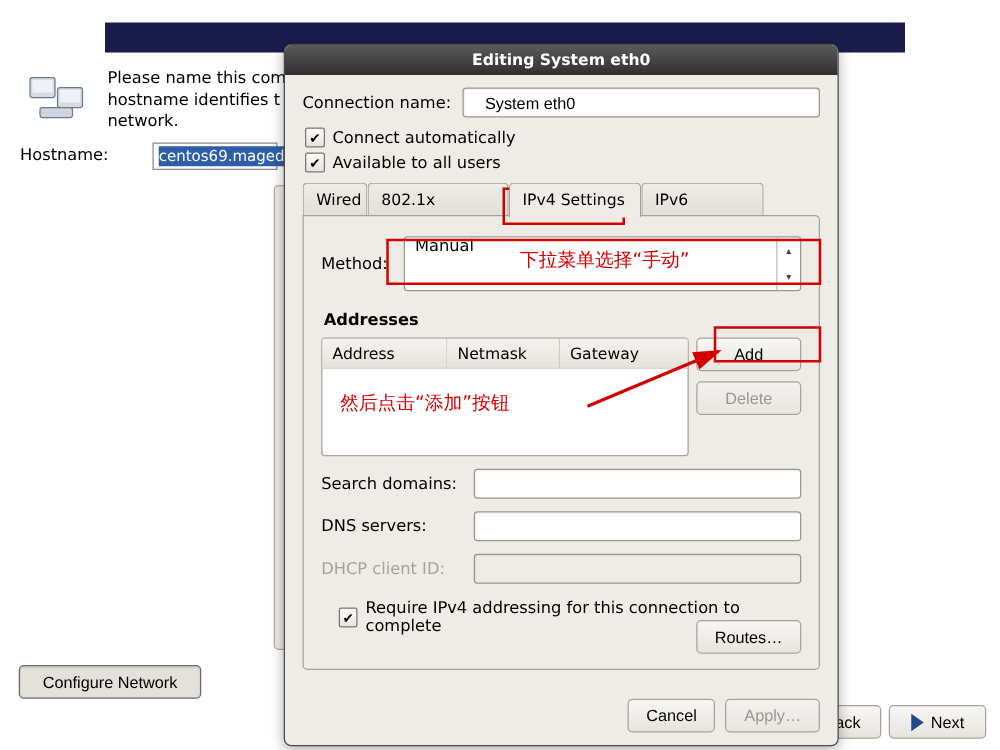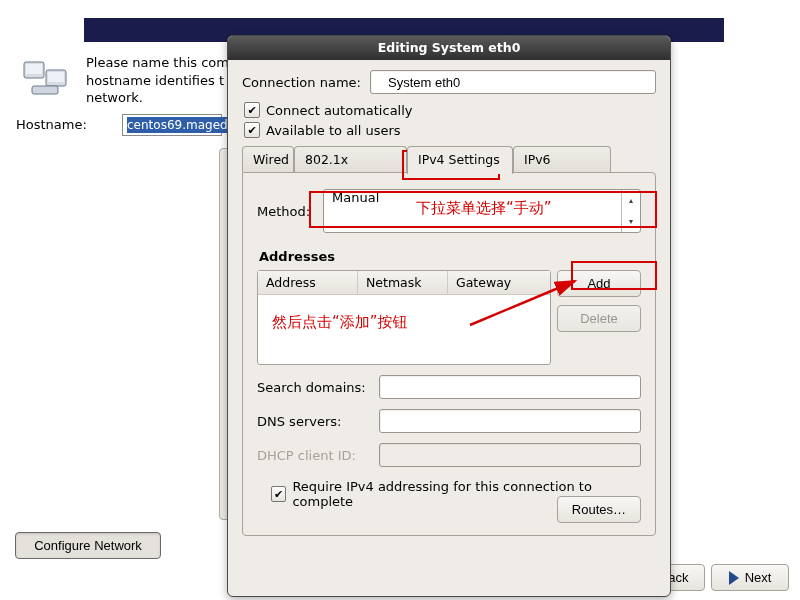--- a/index.html
+++ b/index.html
@@ -444,20 +444,28 @@
       </div>
 
       <div style="position:absolute; right:14px; bottom:12px">
         <button class="btn">
             <span>Routes…</span>
           </button>
       </div>
     </div>
   </div>
 
+  <div class="dlg-footer">
+    <button class="btn">
+        <span>Cancel</span>
+      </button>
+    <button class="btn disabled">
+        <span>Apply…</span>
+      </button>
+  </div>
 </div>
 
 <div class="red-outline" style="left:402px; top:150px; width:98px; height:30px"></div>
 <div class="red-outline" style="left:309px; top:191px; width:348px; height:37px"></div>
 <div class="red-outline" style="left:571px; top:261px; width:86px; height:29px"></div>
 <div class="red-text" style="left:416px; top:199px">下拉菜单选择“手动”</div>
 <div class="red-text" style="left:272px; top:313px">然后点击“添加”按钮</div>
 <svg class="red-arrow" style="left:460px; top:275px" width="140" height="60">
   <defs>
     <marker id="ah" markerWidth="10" markerHeight="10" refX="8" refY="3" orient="auto">

